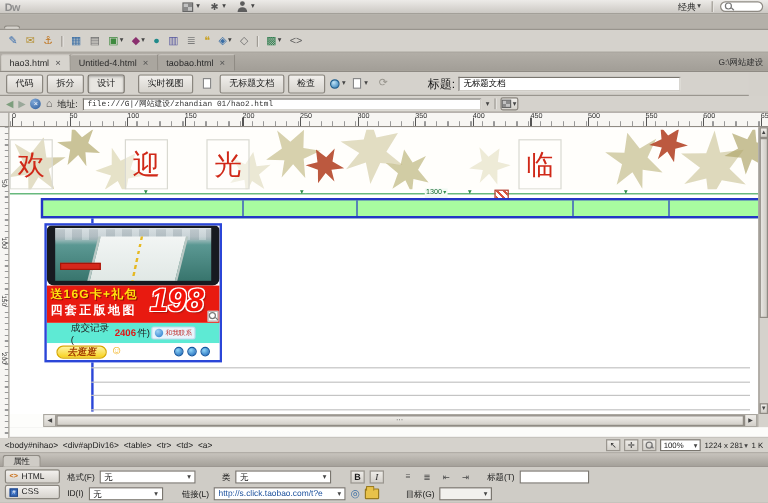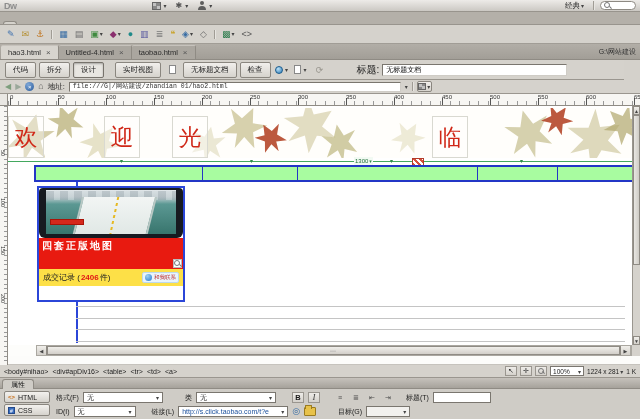--- a/index.html
+++ b/index.html
@@ -148,21 +148,21 @@
   .lane { position:absolute; left:48%; top:0; bottom:0; width:2px;
     background:repeating-linear-gradient(#e6b923 0 3px, transparent 3px 6px); transform:skewX(2deg); }
   .gps-tag { position:absolute; left:4px; bottom:9px; width:34px; height:6px; background:#d5281c; border:1px solid #a81408; }
   .promo { height:31px; background:#e81a10; position:relative; padding:1px 0 0 3px; overflow:visible; }
   .promo-l1 { font-size:10px; font-weight:bold; color:#ffe10e; line-height:14px; letter-spacing:1px; text-shadow:1px 1px 0 #8d0d05; }
   .promo-l2 { font-size:10px; font-weight:bold; color:#fff; line-height:14px; letter-spacing:2px; }
   .price { position:absolute; right:13px; top:-3px; font-size:27px; font-weight:bold; font-style:italic; color:#f5140a;
     text-shadow:-1px -1px 0 #fff, 1px -1px 0 #fff, -1px 1px 0 #fff, 1px 1px 0 #fff, 2px 2px 1px rgba(0,0,0,.25); }
   .ad-mag { position:absolute; right:1px; bottom:1px; width:9px; height:9px; background:#fff; border:1px solid #bbb;
     display:flex; align-items:center; justify-content:center; }
-  .deal { height:17px; display:flex; align-items:center; font-size:8px; padding:0 4px; gap:1px; background:#fde047; color:#222; }
+  .deal { height:17px; display:flex; align-items:center; font-size:8px; padding:0 20px; gap:1px; background:#5eead4; color:#222; }
   .deal-count { color:#e01515; font-weight:bold; }
   .contact { margin-left:auto; display:flex; align-items:center; gap:2px; background:#e8f4fc;
     border:1px solid #bcd8ec; border-radius:2px; padding:0 2px; height:11px; }
   .ww-dot { width:7px; height:7px; border-radius:50%; background:radial-gradient(circle at 35% 30%, #9ed1f5, #2277cc); }
   .contact-text { font-size:5.5px; color:#c03030; white-space:nowrap; }
   .ad-foot { height:14px; display:flex; align-items:center; background:#fff; padding:0 8px; gap:3px; }
   .go-btn { background:linear-gradient(#fff3a0,#f7d21e); border:1px solid #d8a900; border-radius:7px;
     font-size:8px; color:#a33c00; padding:0 8px; height:11px; display:flex; align-items:center; font-weight:bold; font-style:italic; }
   .smiley { font-size:10px; color:#f0a800; line-height:1; }
   .badges { margin-left:auto; display:flex; gap:3px; }
@@ -432,32 +432,43 @@
       <div class="dev">
         <div class="scr">
           <div class="bldg"></div>
           <div class="road">
             <div class="lane"></div>
           </div>
           <div class="gps-tag"></div>
         </div>
       </div>
       <div class="promo">
+        <div class="promo-l1">送16G卡+礼包</div>
         <div class="promo-l2">四套正版地图</div>
+        <div class="price">198</div>
         <div class="ad-mag">
             <span class="mag-ico"></span>
           </div>
       </div>
       <div class="deal">
         <span>成交记录 (</span>
           <span class="deal-count">2406</span>
           <span>件)</span>
         <span class="contact">
           <span class="ww-dot"></span>
           <span class="contact-text">和我联系</span>
+        </span>
+      </div>
+      <div class="ad-foot">
+        <span class="go-btn">去逛逛</span>
+        <span class="smiley">☺</span>
+        <span class="badges">
+          <span class="badge"></span>
+          <span class="badge"></span>
+          <span class="badge"></span>
         </span>
       </div>
     </div>
   </div>
 
   <div class="abs v-scroll">
     <span class="sarr up">▲</span>
     <span class="v-thumb"></span>
     <span class="sarr down">▼</span>
   </div>

